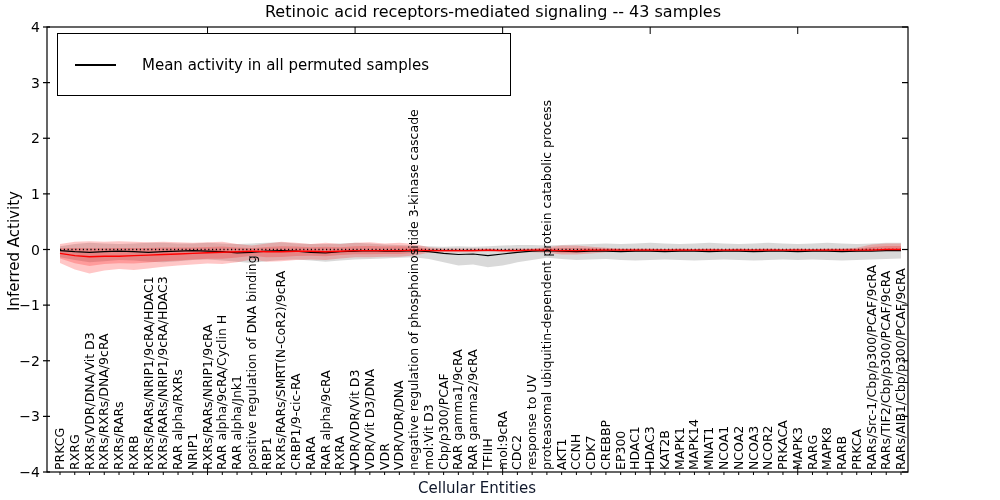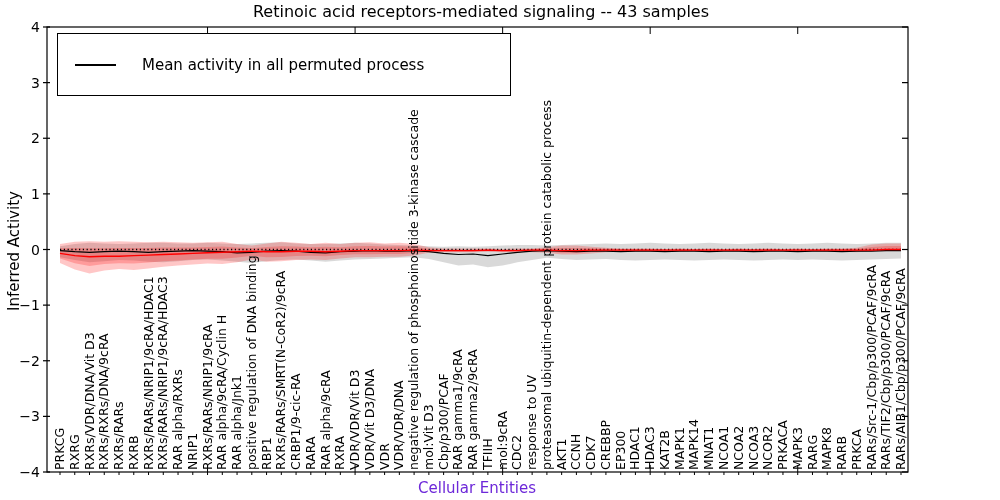--- a/index.html
+++ b/index.html
@@ -2,26 +2,26 @@
 <html><head>
 <meta charset="utf-8">
 <style>
   html,body { margin:0; padding:0; background:#ffffff; }
   .figure {
     position:relative; width:1000px; height:500px; background:#ffffff;
     font-family:"DejaVu Sans", sans-serif; overflow:hidden;
   }
   .figure svg { position:absolute; left:0; top:0; }
   .chart-title {
-    position:absolute; left:4px; top:2px; width:954px; text-align:center;
+    position:absolute; left:16px; top:2px; width:954px; text-align:center;
     font-size:16px; color:#000;
   }
   .x-label {
     position:absolute; left:0; top:479px; width:954px; text-align:center;
-    font-size:15px; color:#6d28d9;
+    font-size:15px; color:#0f172a;
   }
   .y-label {
     position:absolute; left:-52px; top:242px; width:132px; text-align:center;
     font-size:15px; color:#000; transform:rotate(-90deg);
   }
   .legend {
     position:absolute; left:57px; top:33px; width:454px; height:63px;
     background:#ffffff; border:1.5px solid #000; box-sizing:border-box;
     display:flex; flex-direction:column; justify-content:space-evenly;
   }
@@ -201,16 +201,16 @@
 
   <div class="chart-title">Retinoic acid receptors-mediated signaling -- 43 samples</div>
 
   <div class="y-label">Inferred Activity</div>
 
   <div class="x-label">Cellular Entities</div>
 
   <div class="legend">
     <div class="legend-row">
       <span class="legend-line" style="border-top-color: rgb(0, 0, 0);"></span>
-      <span class="legend-text">Mean activity in all permuted process</span>
+      <span class="legend-text">Mean activity in all permuted samples</span>
     </div>
   </div>
 </div>
 
 </body></html>

